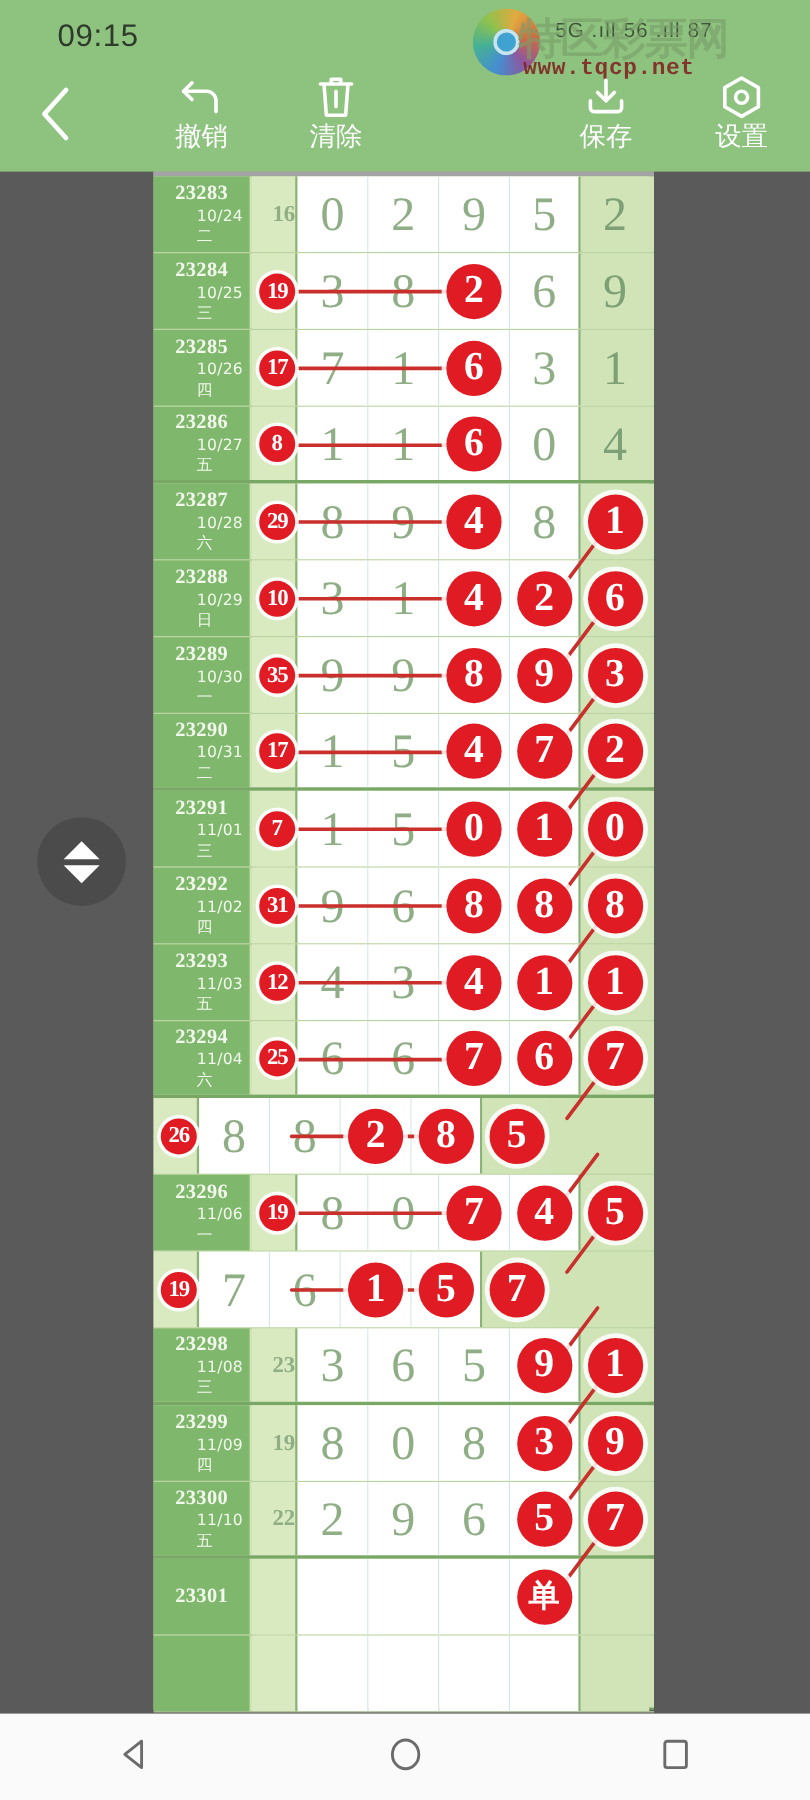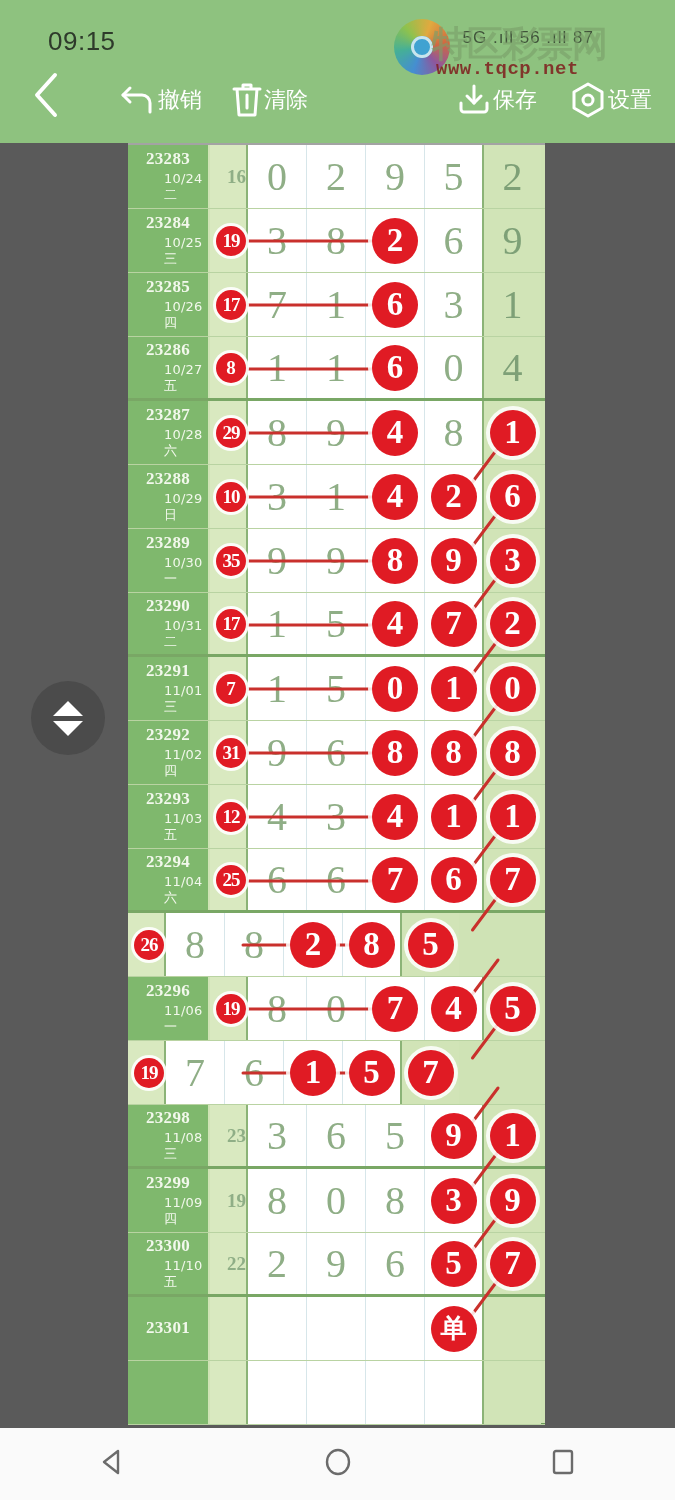--- a/index.html
+++ b/index.html
@@ -11,21 +11,21 @@
     overflow:hidden;
   }
 
   
   #appbar {
     position:absolute; left:0; top:0; width:675px; height:143px;
     background:#8ec27f;
     overflow:hidden;
   }
   #statusbar {
-    position:absolute; left:0; top:12px; width:606px; height:55px;
+    position:absolute; left:0; top:0; width:606px; height:55px;
   }
   #clock {
     position:absolute; left:48px; top:14px;
     font-size:26px; color:#2e3a2b; letter-spacing:.5px;
     font-family:"Liberation Sans", sans-serif;
   }
   #sysicons {
     position:absolute; right:12px; top:16px;
     font-size:17px; color:#33402f; letter-spacing:1px;
     opacity:.85;
@@ -57,32 +57,32 @@
 
   #toolbar {
     position:absolute; left:0; top:55px; width:675px; height:88px;
   }
   #backbtn {
     position:absolute; left:22px; top:14px; width:48px; height:56px;
     display:flex; align-items:center; justify-content:center;
   }
   .tbitem {
     position:absolute; top:4px; width:100px; height:82px;
-    display:flex; flex-direction:row; align-items:center; justify-content:flex-start;
+    display:flex; flex-direction:column; align-items:center; justify-content:flex-start;
     color:#ffffff;
   }
   .tbicon { height:44px; display:flex; align-items:center; justify-content:center; }
   .tblabel { font-size:22px; line-height:24px; color:#fff;
              font-family:"DejaVu Sans","Liberation Sans",sans-serif; }
 
   
   #sheet {
     position:absolute; left:128px; top:143px; width:417px; height:1282px;
     background:#cfe3b5;
-    border-top:2px solid #a3a3a3;
+    border-top:4px solid #a3a3a3;
     border-bottom:2px solid #6f9c5c;
   }
   .row {
     position:relative; width:417px; height:64px; display:flex;
   }
   .row.grp-end { border-bottom:3px solid #79a765; }
   .row:not(.grp-end) { border-bottom:1px solid #b9d3a2; }
 
   .c-period {
     width:82px; flex:0 0 82px; background:#7fb86d;

